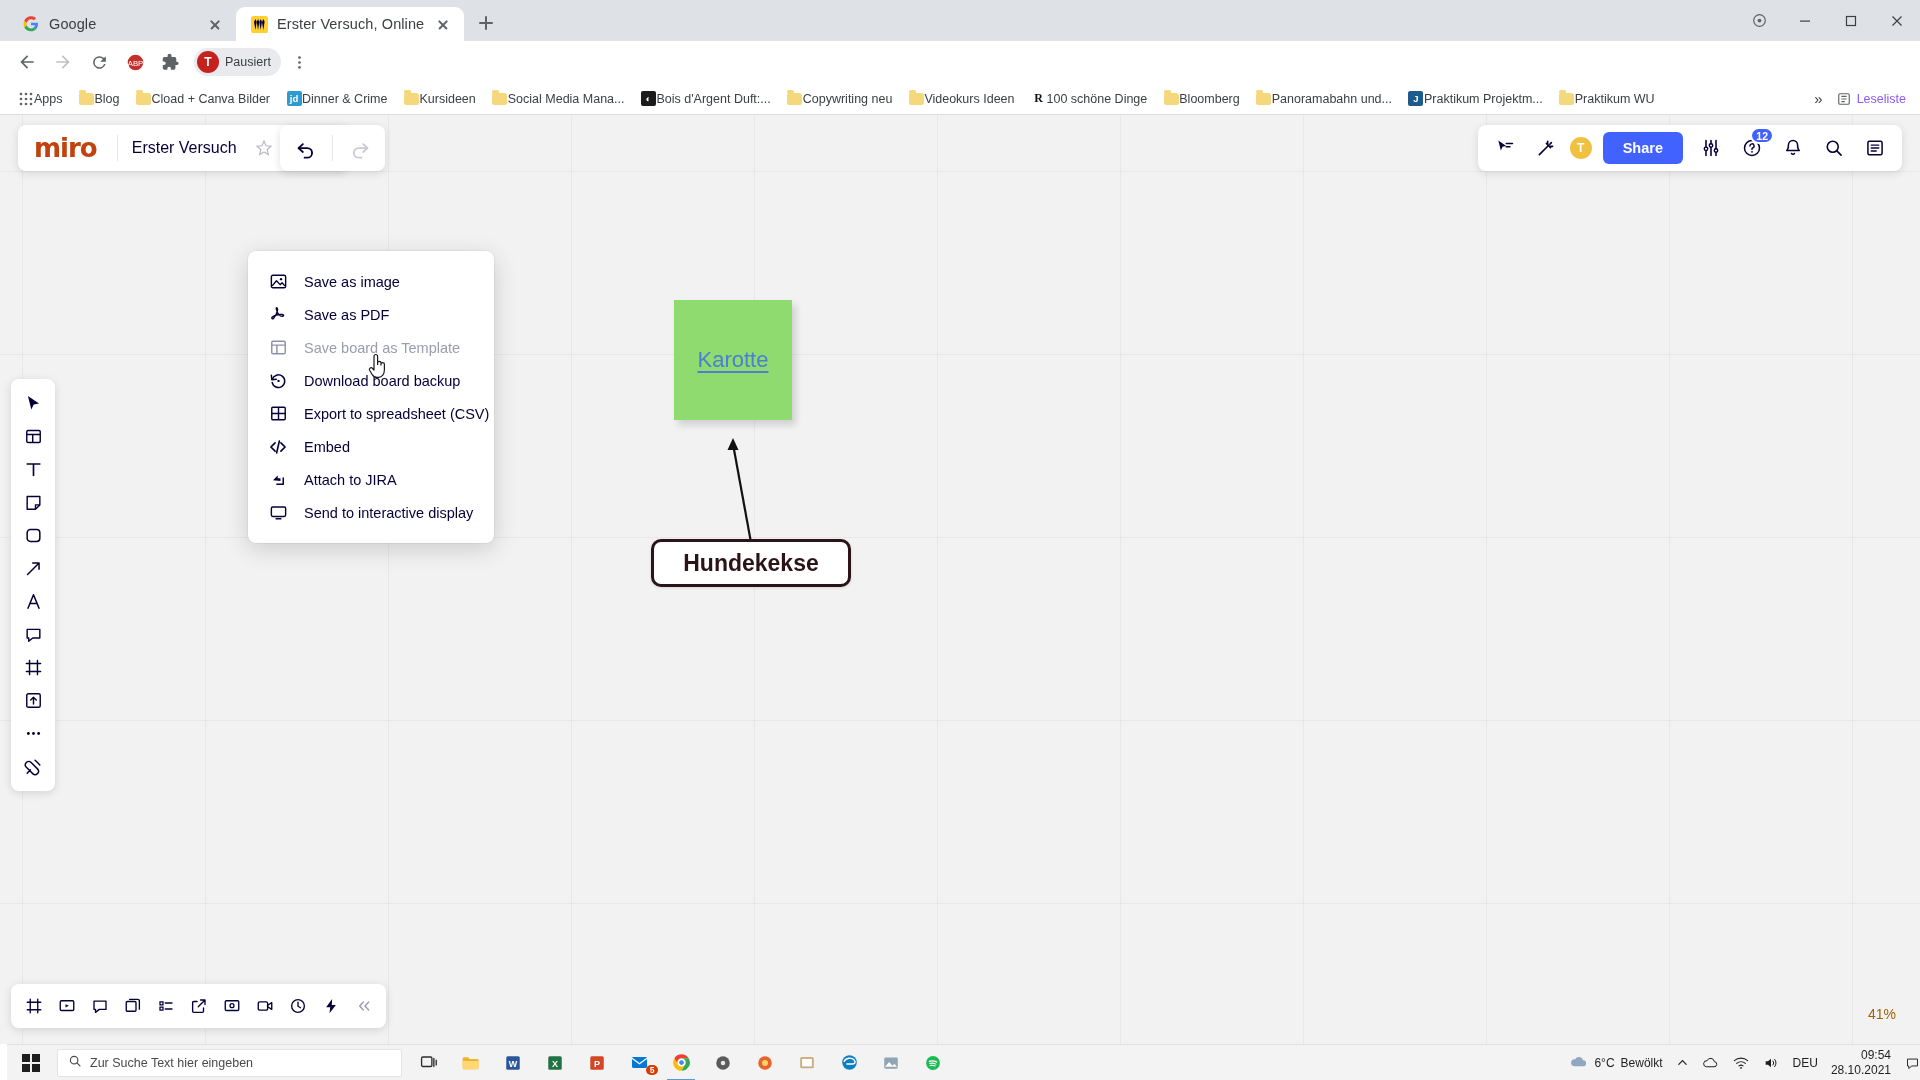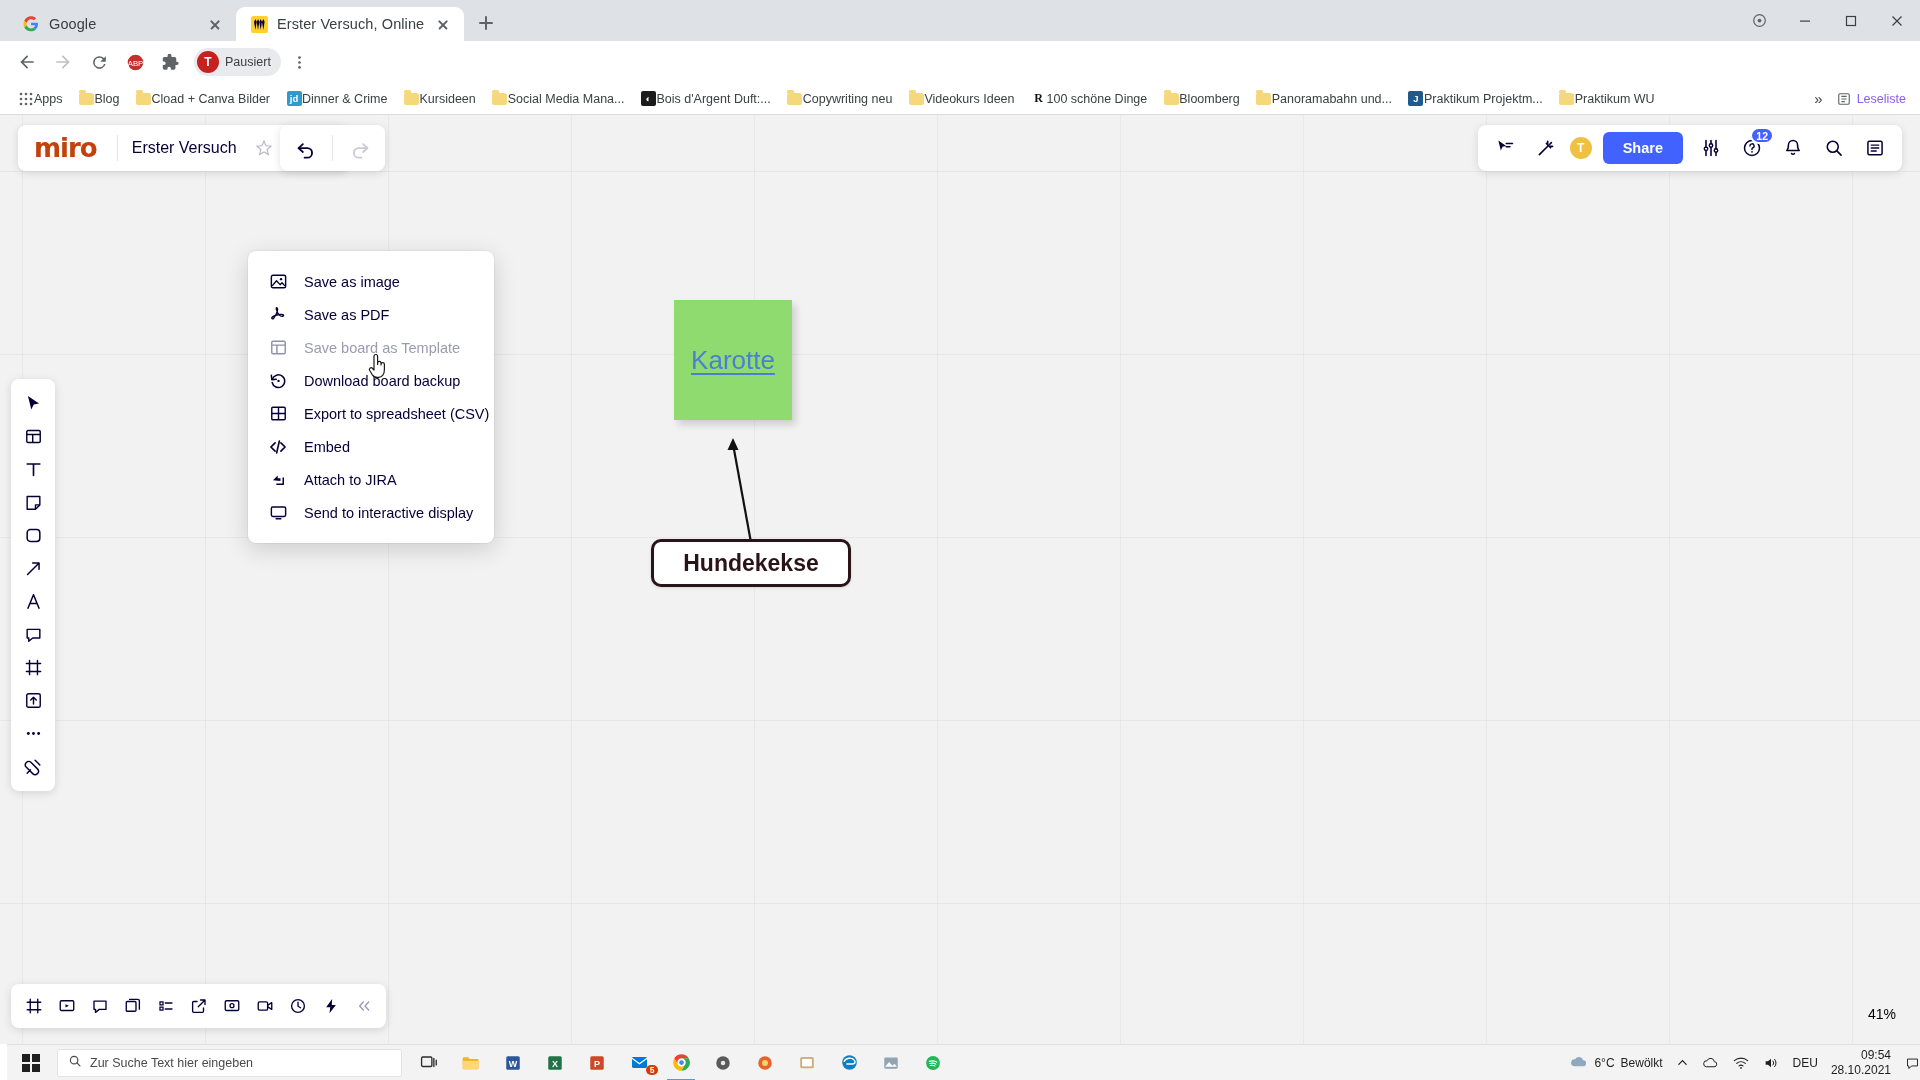--- a/index.html
+++ b/index.html
@@ -158,21 +158,21 @@
   
   .bottombar {
     position:absolute; left:11px; bottom:16px; height:44px; display:flex; align-items:center;
     background:#fff; border-radius:8px; box-shadow:0 2px 10px rgba(0,0,0,.13);
     padding: 0 6px; gap:0px; z-index:30;
   }
   .bbtn { width:33px; height:36px; display:flex; align-items:center; justify-content:center;
           border-radius:6px; cursor:pointer; }
 
   .zoomlabel {
-    position:absolute; right:24px; bottom:22px; font-size:14px; color:#000000; z-index:30;
+    position:absolute; right:24px; bottom:22px; font-size:14px; color:#a16207; z-index:30;
   }
 
   
   .topright {
     position:absolute; right:18px; top:10px; height:46px; display:flex; align-items:center;
     background:#fff; border-radius:8px; box-shadow:0 2px 8px rgba(0,0,0,.12);
     padding: 0 8px; gap:3px; z-index:30;
   }
   .share-btn {
     height:32px; background:#4262ff; color:#fff; border-radius:6px; display:flex;
@@ -190,21 +190,21 @@
     display:flex; align-items:center; justify-content:center; padding: 0 4px; border:2px solid #fff;
   }
 
   
   .sticky {
     position:absolute; left:674px; top:185px; width:118px; height:120px;
     background:#8fdb70; box-shadow: 4px 5px 7px rgba(0,0,0,.14);
     display:flex; align-items:center; justify-content:center; z-index:10;
   }
   .sticky span {
-    font-size:26px; color:#4a7fd4; text-decoration: underline;
+    font-size:22px; color:#4a7fd4; text-decoration: underline;
     text-underline-offset: 4px; font-family:"Liberation Sans", sans-serif;
   }
   .databox {
     position:absolute; left:651px; top:424px; width:200px; height:48px;
     background:#fff; border:3px solid #2b1418; border-radius:10px;
     display:flex; align-items:center; justify-content:center; z-index:10;
     box-shadow: 0 1px 3px rgba(0,0,0,.12);
   }
   .databox span { font-size:23px; font-weight:700; color:#2b1418; }
   .arrow-svg { position:absolute; left:700px; top:315px; z-index:9; }

